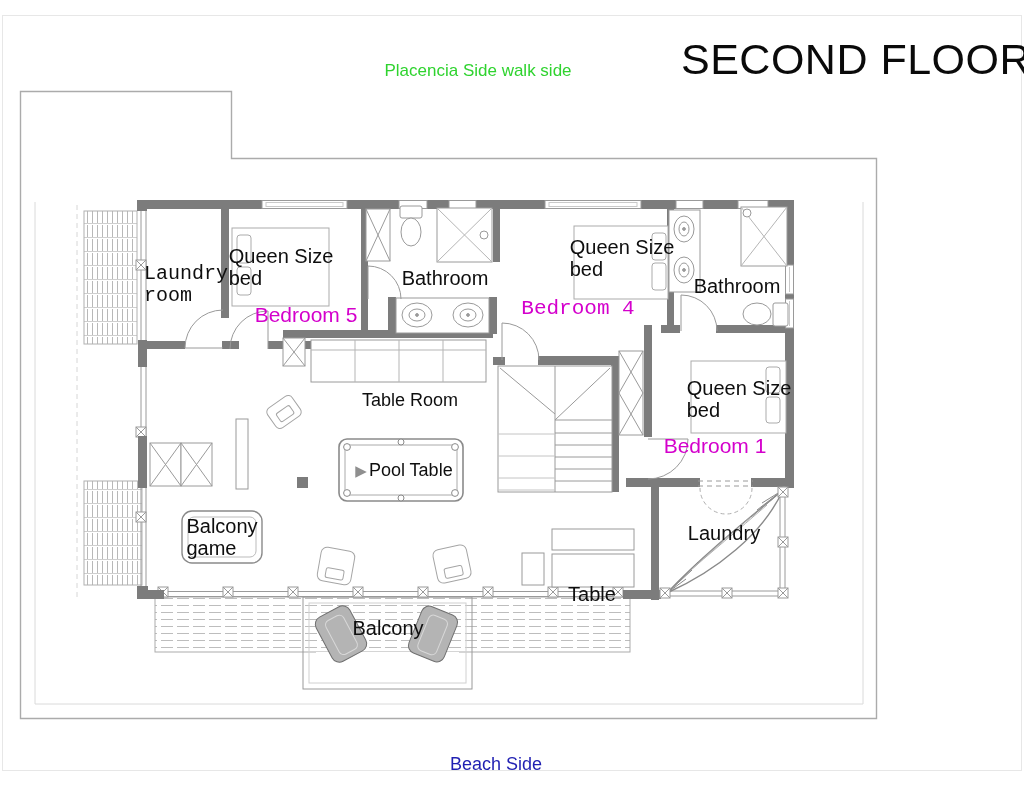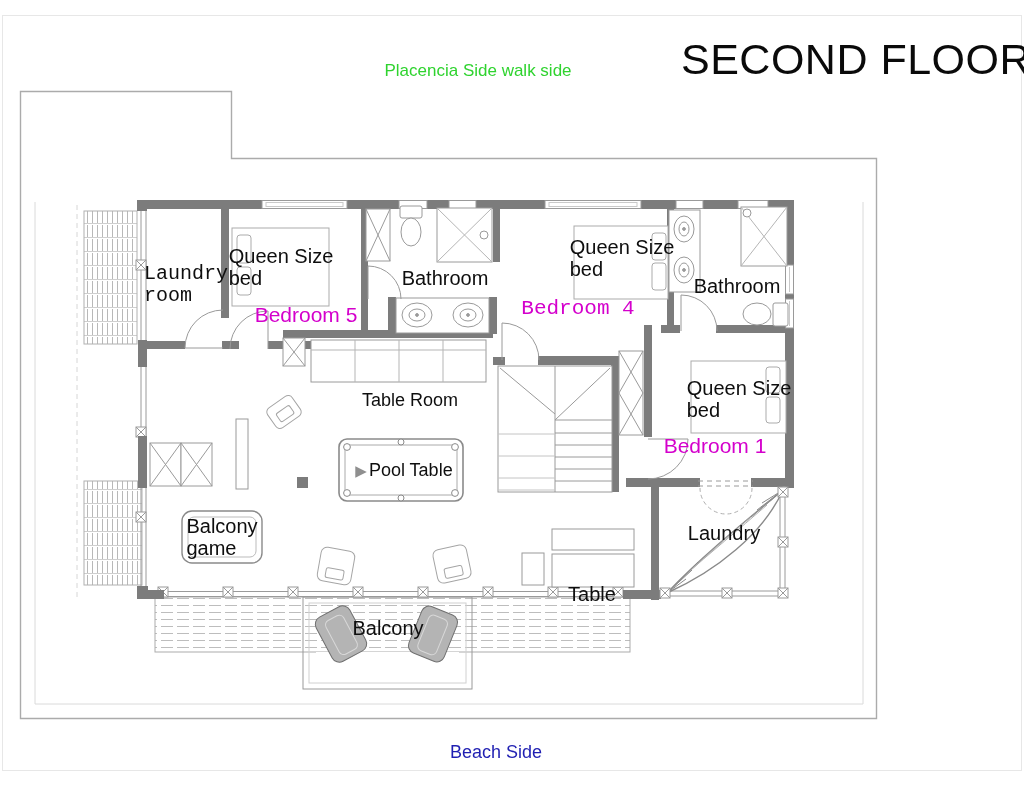--- a/index.html
+++ b/index.html
@@ -6,21 +6,21 @@
   .stage{position:relative;width:1024px;height:791px;background:#fff;overflow:hidden;
          font-family:"Liberation Sans",sans-serif;}
   .stage svg{position:absolute;left:0;top:0;}
   .lbl{position:absolute;transform:translate(-50%,-50%);text-align:left;
        white-space:pre-line;line-height:1.12;color:#0e0e0e;}
   .room{font-size:20px;}
   .big{font-size:18px;}
   .bedroom{font-size:21px;color:var(--accent,#d400cc);}
   .title{font-size:43px;letter-spacing:.5px;white-space:nowrap;color:#0a0a0a;}
   .walk{font-size:17px;color:var(--walk,#2fd32f);}
-  .beach{font-size:18px;color:var(--beach,#1f1fb2);}
+  .beach{font-size:18px;color:var(--beach,#1f1fb2);margin-top:12px;}
   .poolrow{display:flex;align-items:center;gap:2px;white-space:nowrap;}
   .rack{color:#8f8f8f;font-size:15px;line-height:1;}
 </style>
 </head>
 <body>
 
 <div class="stage">
 
 <svg width="1024" height="791" viewBox="0 0 1024 791">
   <defs>

